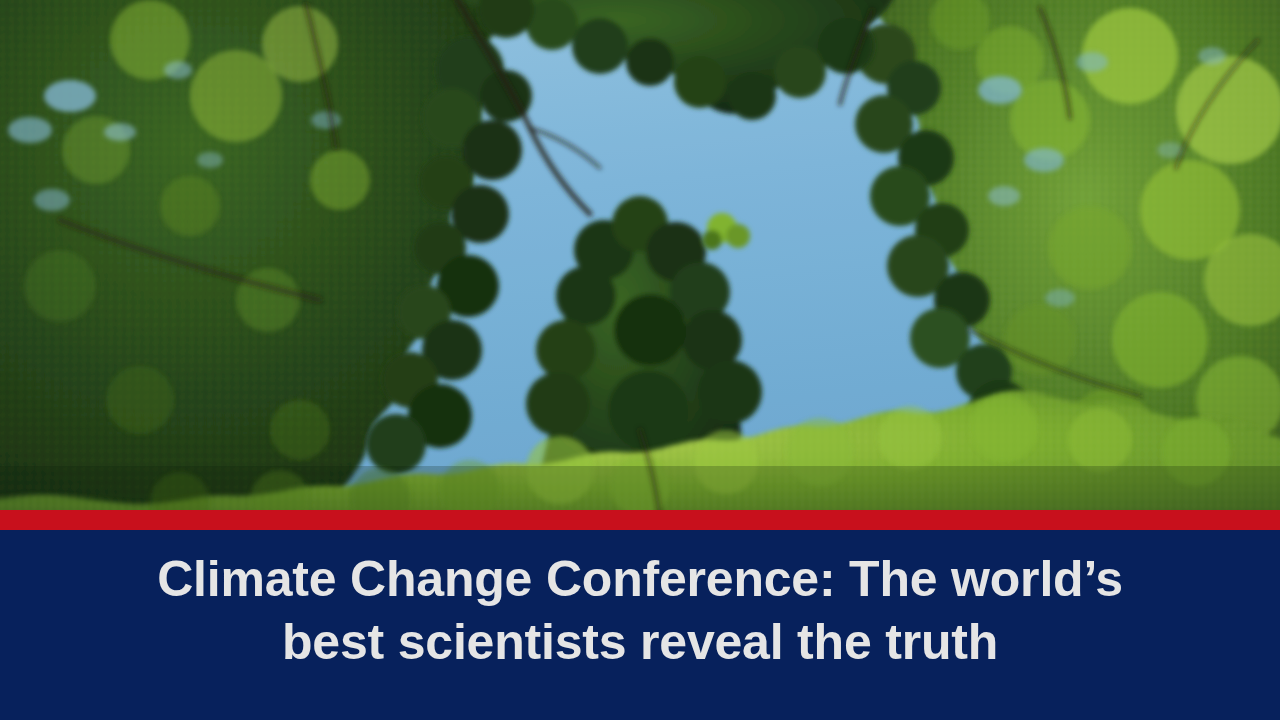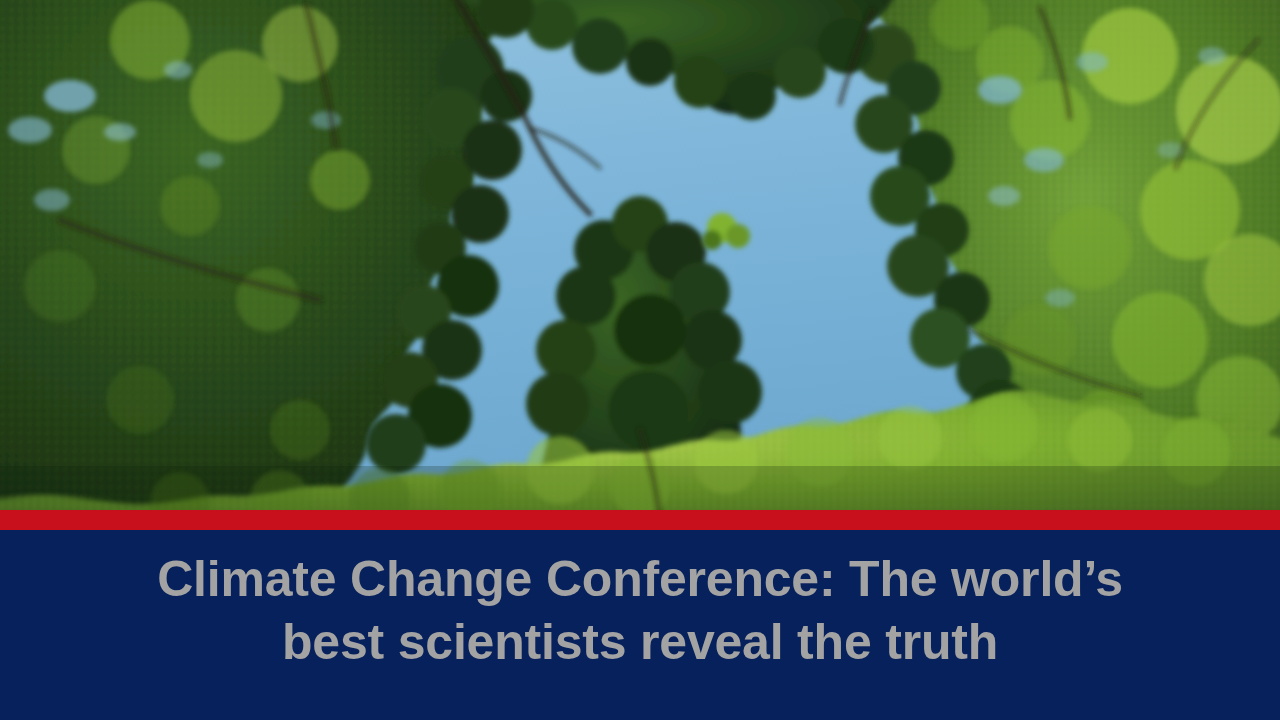--- a/index.html
+++ b/index.html
@@ -56,21 +56,21 @@
   }
   .headline {
     position: absolute;
     left: 0;
     top: 18px;
     width: 1280px;
     margin: 0;
     padding: 0 24px;
     box-sizing: border-box;
     text-align: center;
-    color: #a3a3a3;
+    color: #e5e5e5;
     font-family: "Liberation Sans", sans-serif;
     font-weight: bold;
     font-size: 50px;
     line-height: 63px;
     letter-spacing: -0.2px;
     white-space: pre-line;
   }
 </style>
 </head>
 <body>

